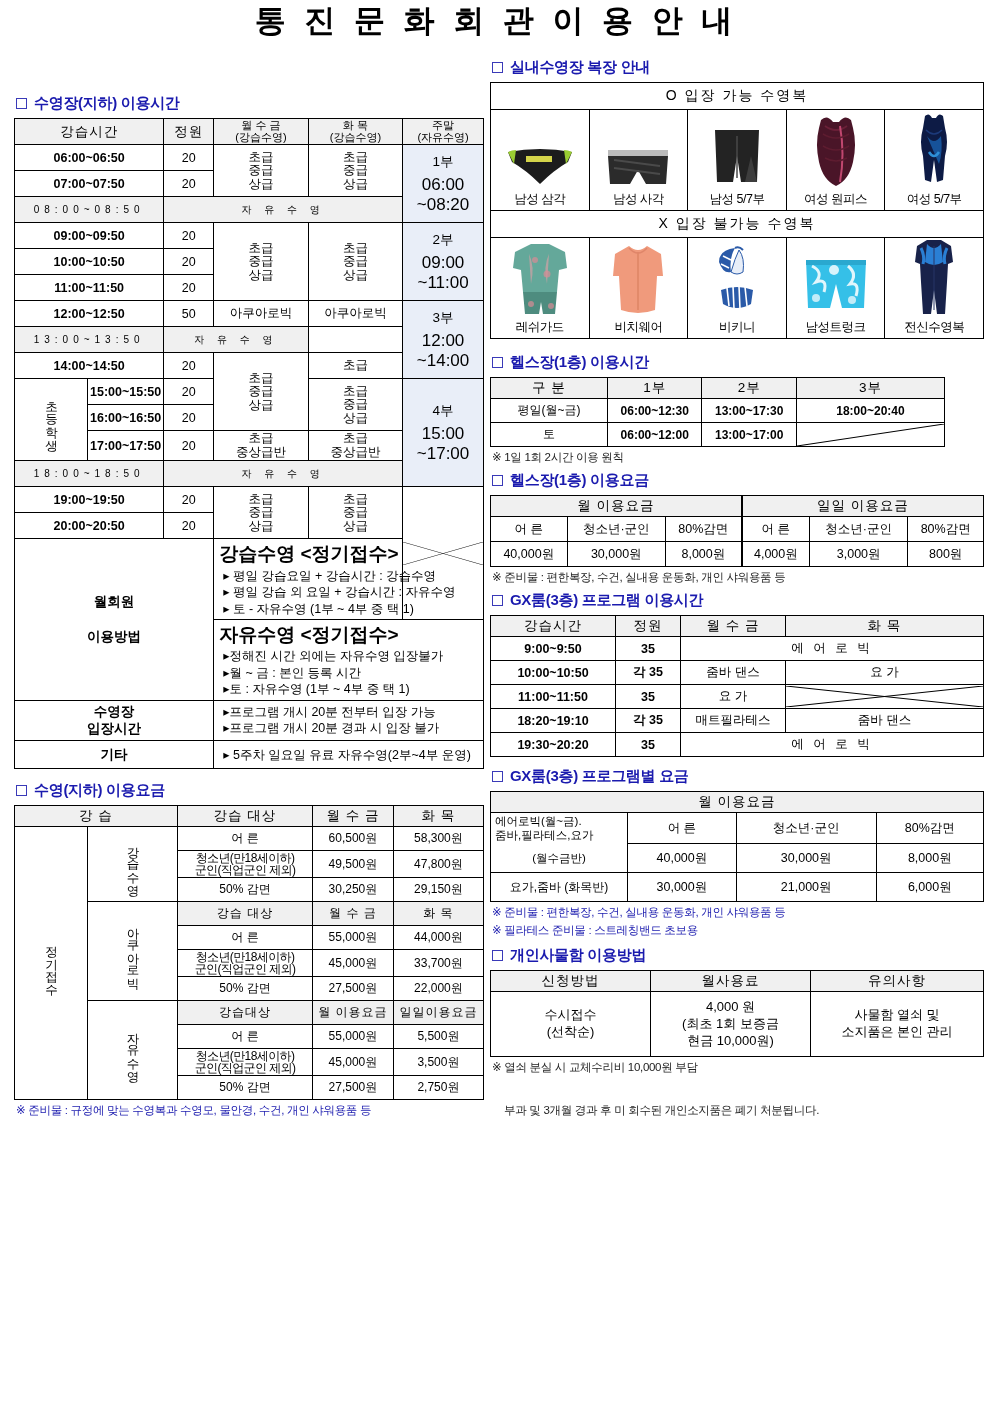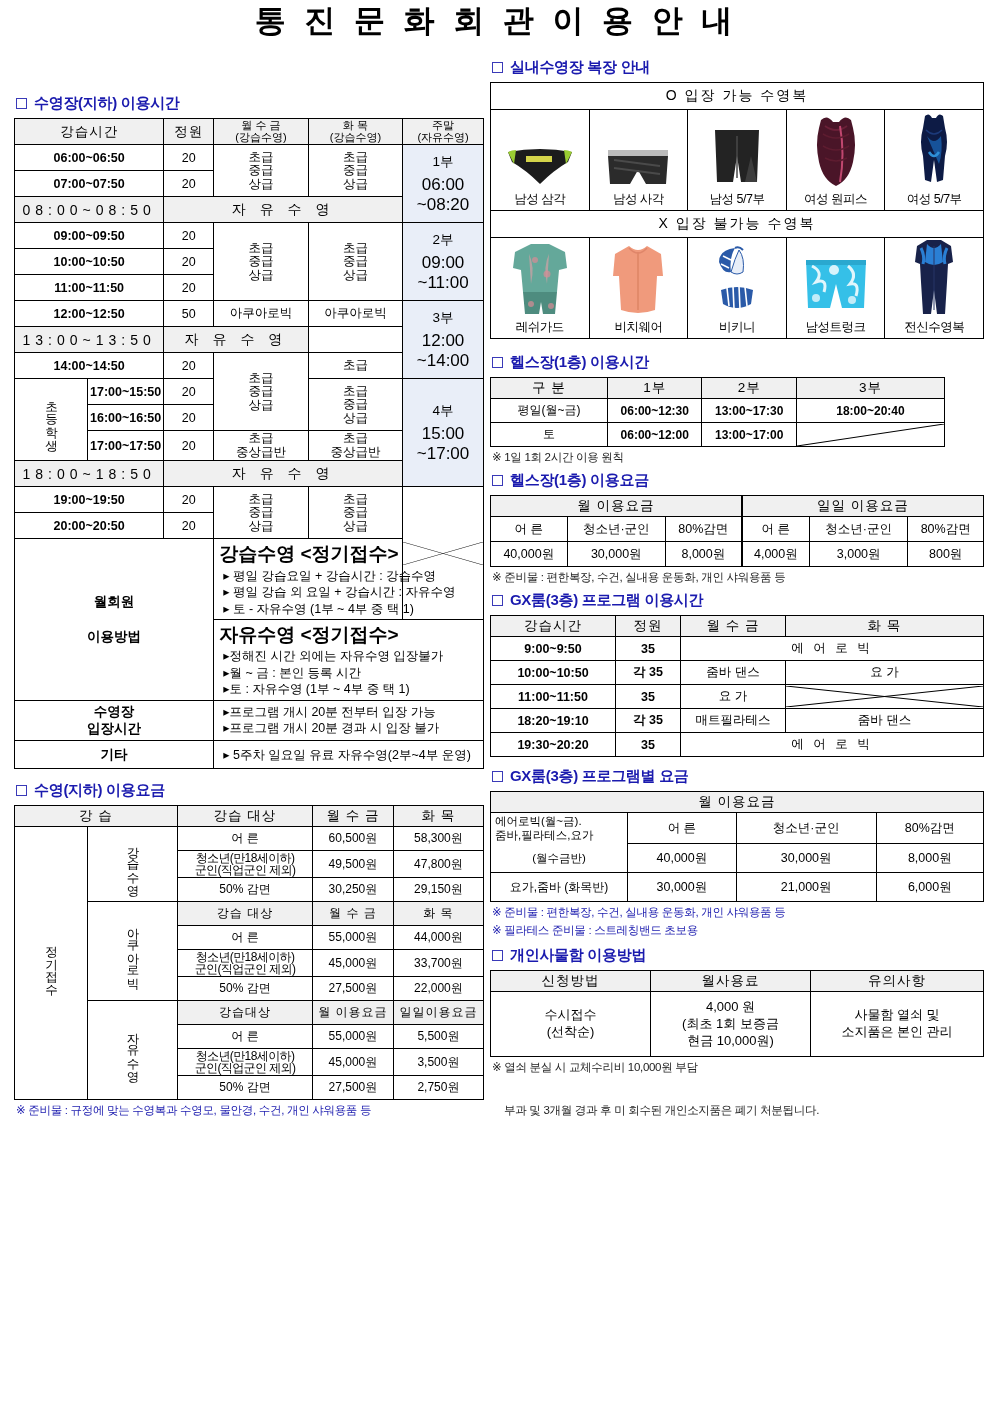--- a/index.html
+++ b/index.html
@@ -28,21 +28,21 @@
   .sec-head .sq{
     width:9px;height:9px;border:1.4px solid #3a3ab8;display:inline-block;
     flex:0 0 9px;
   }
 
   table{border-collapse:collapse;width:100%;}
   td,th{border:1px solid #000;text-align:center;vertical-align:middle;padding:1px 2px;font-size:12.5px;}
   .hdr{background:#F0F0F0;font-weight:normal;font-size:13.5px;letter-spacing:1px;}
   .hdr.small{font-size:11px;letter-spacing:0;line-height:1.05;}
   .b{font-weight:bold;}
-  .free{background:#F0F0F0;font-weight:normal;letter-spacing:5px;font-size:14px;}
+  .free{background:#F0F0F0;font-weight:normal;letter-spacing:5px;font-size:10px;}
   .wk{background:#E9EEF8;}
   .wk .part{font-size:13.5px;display:block;margin-bottom:4px;}
   .wk .tm{font-size:17px;display:block;line-height:1.15;}
   .lv{font-size:12.5px;line-height:1.08;}
   .vert{
     writing-mode:vertical-rl;text-orientation:upright;
     letter-spacing:0px;font-size:12.5px;margin:0 auto;
   }
   .xcell{position:relative;padding:0;}
   .xcell svg{display:block;width:100%;height:100%;}
@@ -206,21 +206,21 @@
             <span>중급</span><br>
             <span>상급</span>
           </td>
           <td>초급</td>
         </tr>
 
         <tr>
           <td rowspan="3" style="width:32px;">
             <span class="vert">초등학생</span>
           </td>
-          <td class="b">17:00~15:50</td>
+          <td class="b">15:00~15:50</td>
           <td>20</td>
           <td class="lv" rowspan="2">
             <span>초급</span><br>
             <span>중급</span><br>
             <span>상급</span>
           </td>
           <td class="wk" rowspan="4">
             <span class="part">4부</span>
             <span class="tm">15:00</span>
             <span class="tm">~17:00</span>

